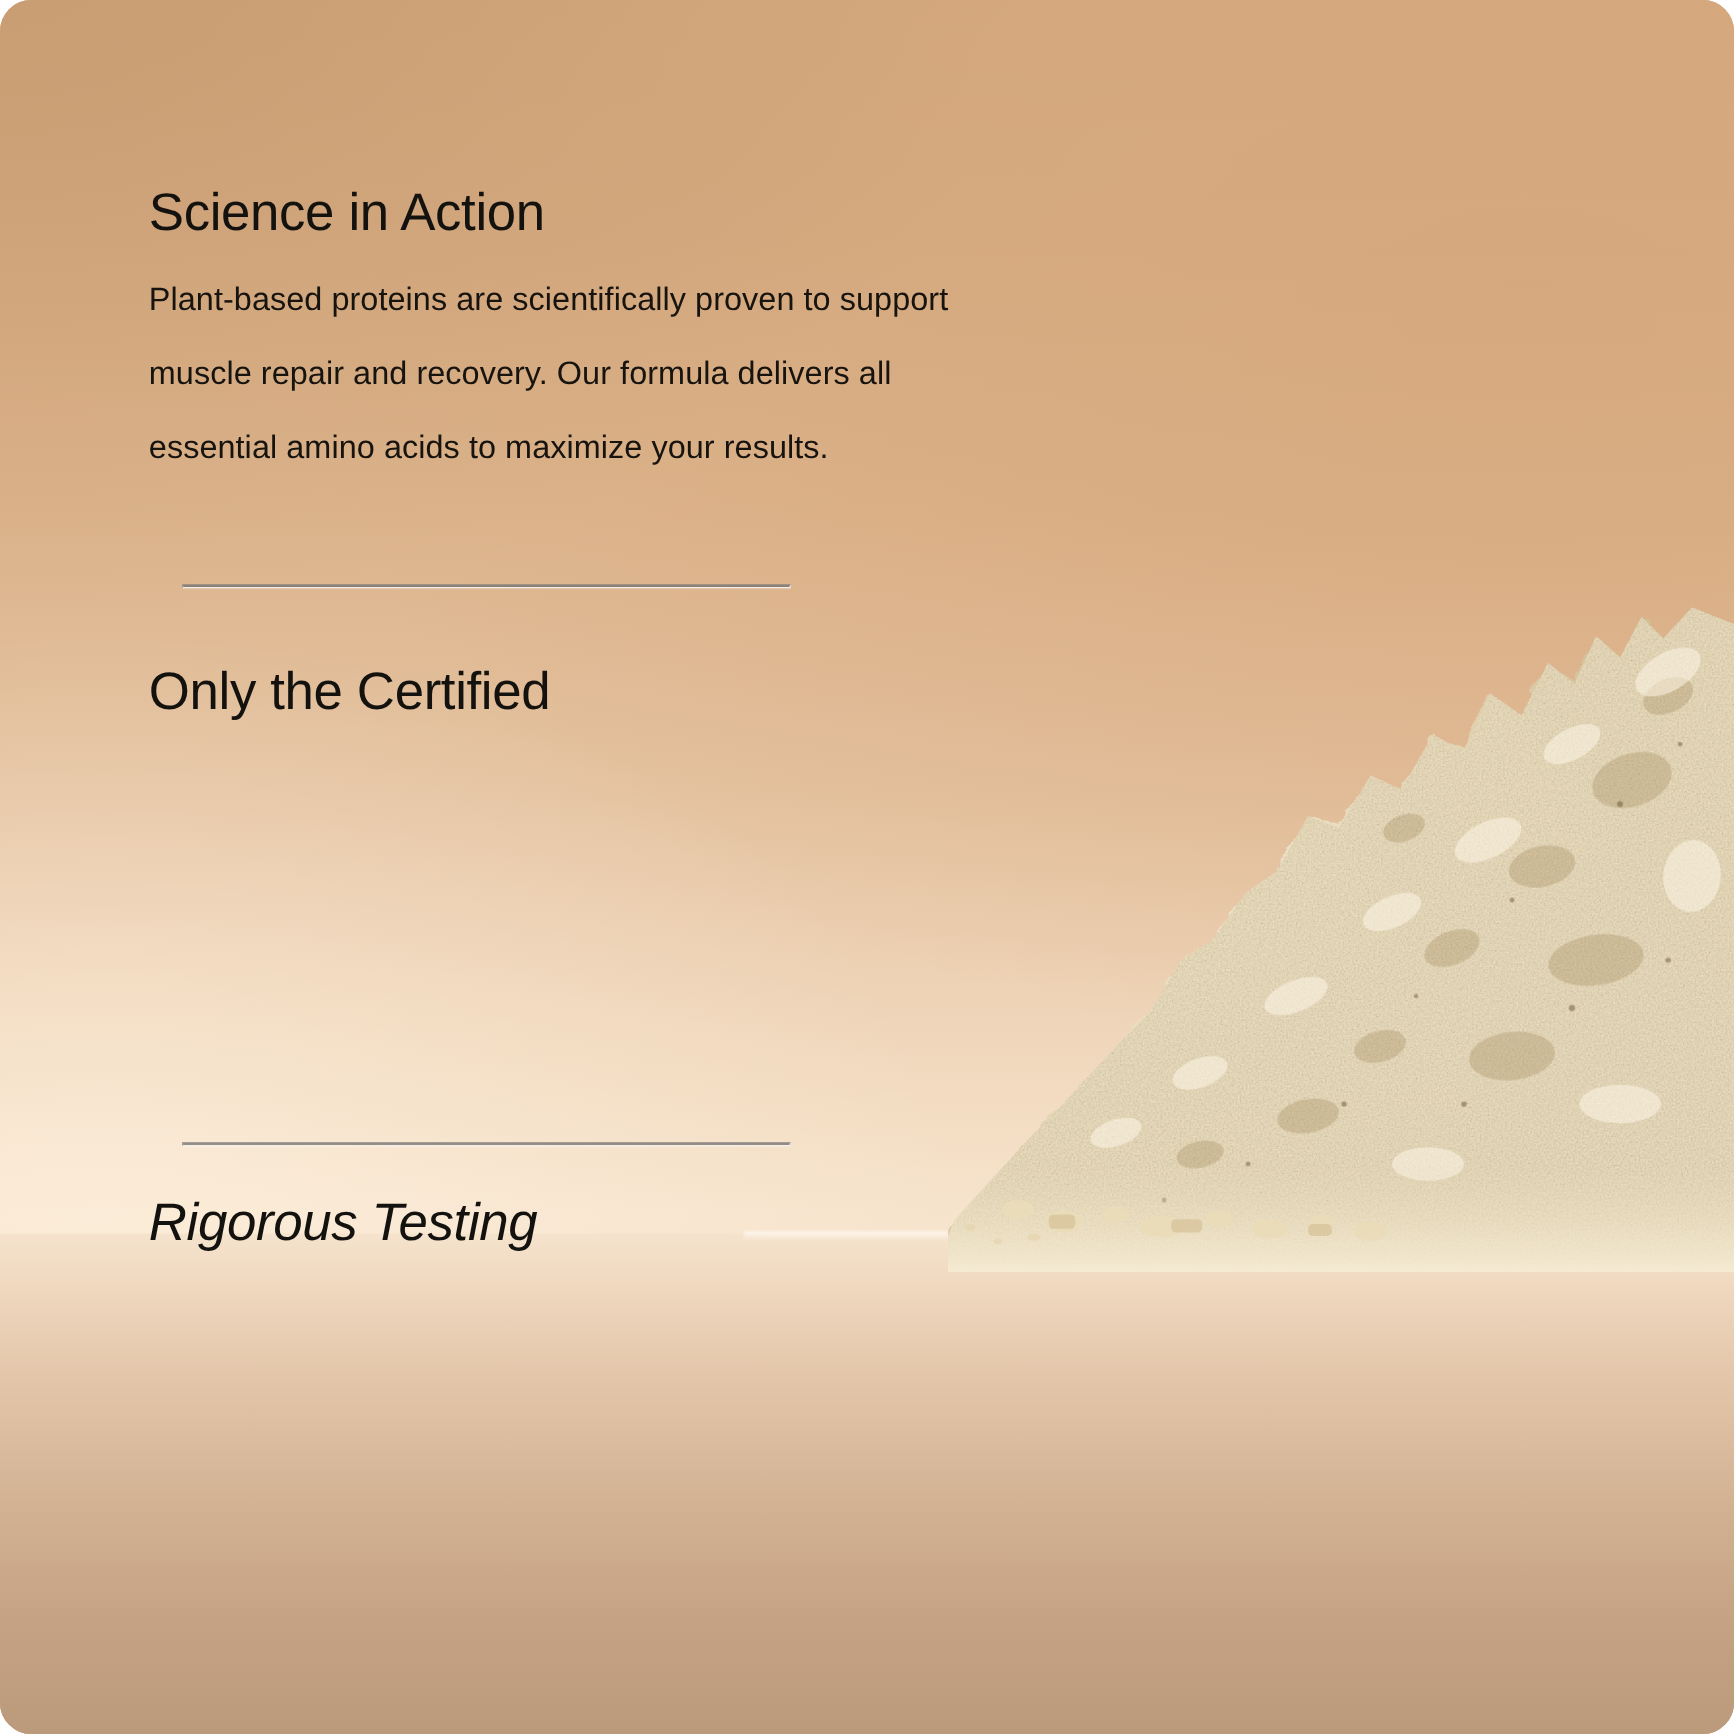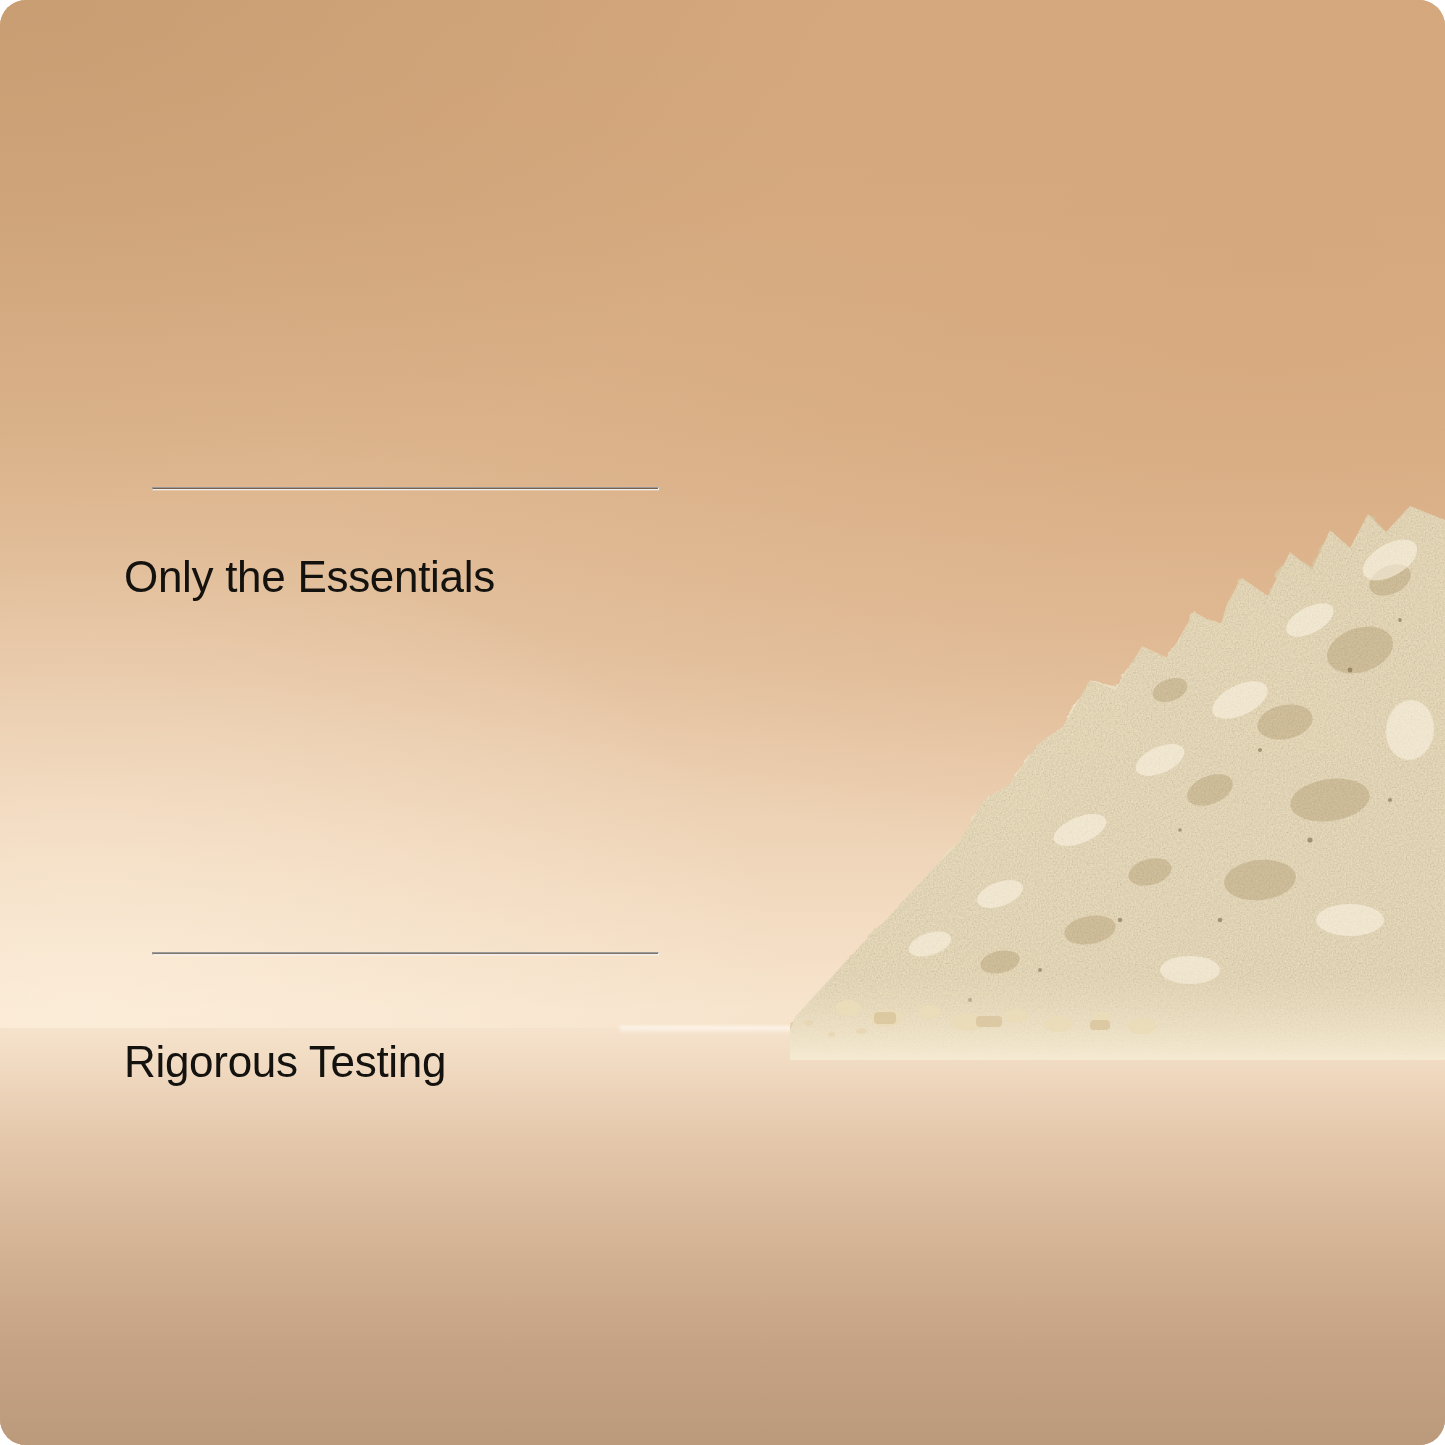--- a/index.html
+++ b/index.html
@@ -136,21 +136,21 @@
     font-weight: 400;
     letter-spacing: 0.05px;
     color: #17140f;
     margin: 0;
     max-width: 880px;
     white-space: pre-line;
   }
 
   #section-1 { top: 152px; }
   #section-2 { top: 551px; }
-  #section-3 { top: 1036px; }
+  #section-3 { top: 993px; font-style: italic; }
 
   .divider {
     position: absolute;
     left: 152px;
     width: 505px;
     height: 1px;
     background: rgba(40,28,18,0.55);
     box-shadow: 0 1px 0 rgba(255,255,255,0.25);
   }
   #divider-1 { top: 479px; }
@@ -284,25 +284,31 @@
         </g>
       </g>
     </svg>
     <span class="scatter" style="left:14px; top:520px; width:9px; height:6px;"></span>
     <span class="scatter" style="left:38px; top:532px; width:7px; height:5px;"></span>
     <span class="scatter" style="left:66px; top:528px; width:11px; height:6px;"></span>
   </div>
 
   <div class="content">
 
+    <section class="section" id="section-1">
+      <h2 class="sec-title">Science in Action</h2>
+      <p class="sec-body">Plant-based proteins are scientifically proven to support
+muscle repair and recovery. Our formula delivers all
+essential amino acids to maximize your results.</p>
+    </section>
 
     <hr class="divider" id="divider-1">
 
     <section class="section" id="section-2">
-      <h2 class="sec-title">Only the Essentials</h2>
+      <h2 class="sec-title">Only the Certified</h2>
     </section>
 
     <hr class="divider" id="divider-2">
 
     <section class="section" id="section-3">
       <h2 class="sec-title">Rigorous Testing</h2>
     </section>
 
   </div>
 </div>

